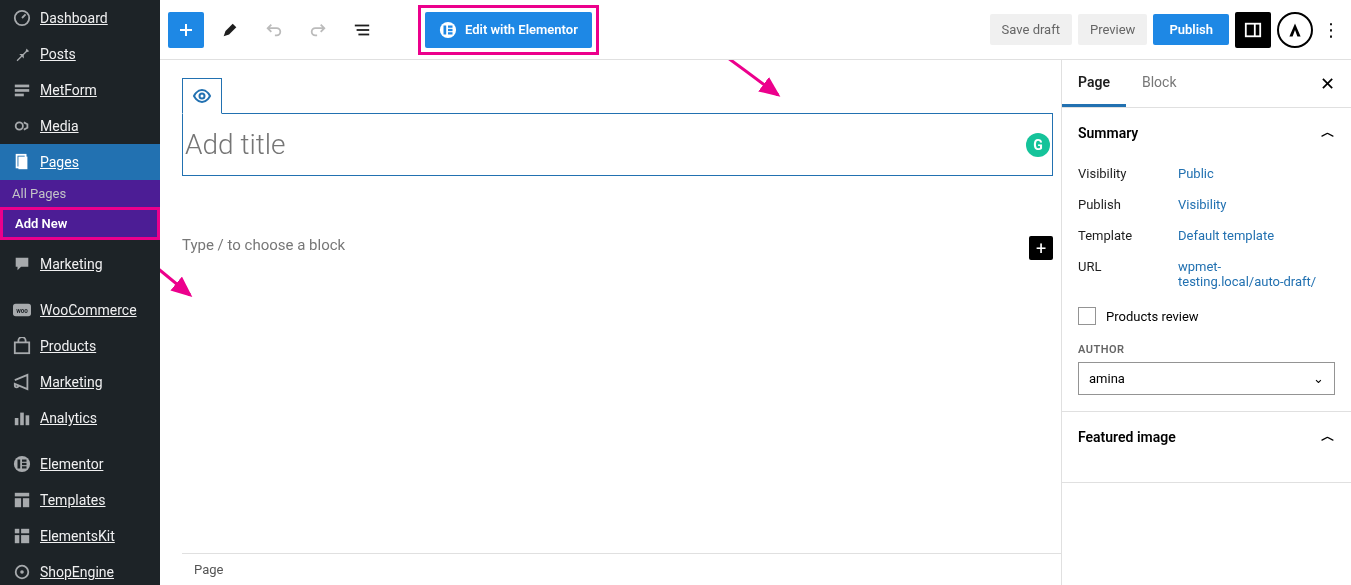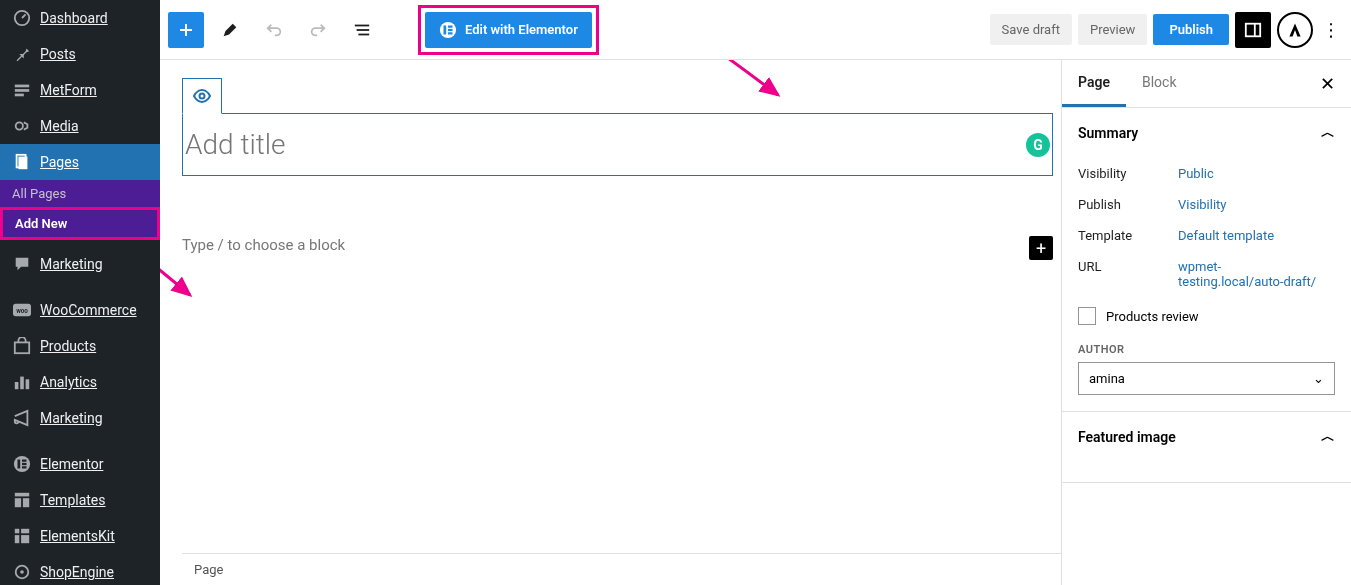--- a/index.html
+++ b/index.html
@@ -130,34 +130,34 @@
         <svg width="18" height="18" viewBox="0 0 20 20" fill="currentColor">
           <rect x="2" y="6" width="16" height="12" fill="none" stroke="currentColor" stroke-width="2"></rect>
           <path d="M6 6V4a4 4 0 018 0v2" fill="none" stroke="currentColor" stroke-width="2"></path>
         </svg>
       </span>
     <span>Products</span>
   </div>
   <div class="sidebar-item">
     <span class="icon">
         <svg width="18" height="18" viewBox="0 0 20 20" fill="currentColor">
+          <path d="M2 8l14-6v16L2 12v2a2 2 0 004 0" fill="none" stroke="currentColor" stroke-width="2"></path>
+        </svg>
+      </span>
+    <span>Marketing</span>
+  </div>
+  <div class="sidebar-item">
+    <span class="icon">
+        <svg width="18" height="18" viewBox="0 0 20 20" fill="currentColor">
           <rect x="2" y="10" width="4" height="8"></rect>
           <rect x="8" y="4" width="4" height="14"></rect>
           <rect x="14" y="7" width="4" height="11"></rect>
         </svg>
       </span>
     <span>Analytics</span>
-  </div>
-  <div class="sidebar-item">
-    <span class="icon">
-        <svg width="18" height="18" viewBox="0 0 20 20" fill="currentColor">
-          <path d="M2 8l14-6v16L2 12v2a2 2 0 004 0" fill="none" stroke="currentColor" stroke-width="2"></path>
-        </svg>
-      </span>
-    <span>Marketing</span>
   </div>
   <div class="sidebar-item" style="margin-top:10px">
     <span class="icon">
         <svg width="18" height="18" viewBox="0 0 20 20">
           <circle cx="10" cy="10" r="9" fill="#a7aaad"></circle>
           <rect x="5" y="5" width="3" height="10" fill="#1d2327"></rect>
           <rect x="10" y="5" width="5" height="2.5" fill="#1d2327"></rect>
           <rect x="10" y="8.75" width="5" height="2.5" fill="#1d2327"></rect>
           <rect x="10" y="12.5" width="5" height="2.5" fill="#1d2327"></rect>
         </svg>

